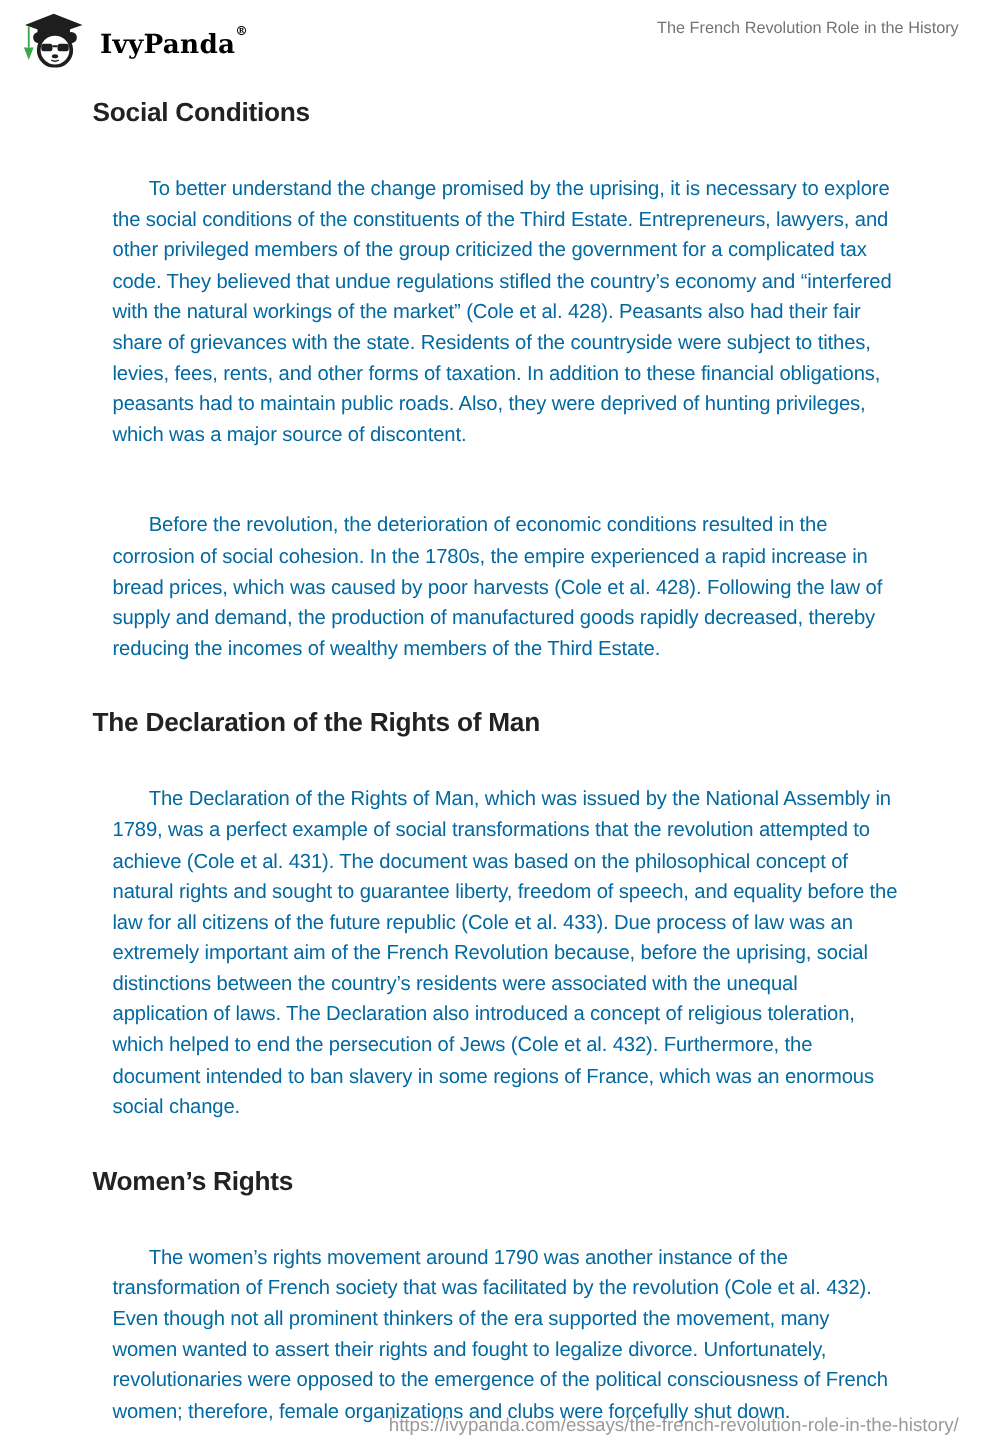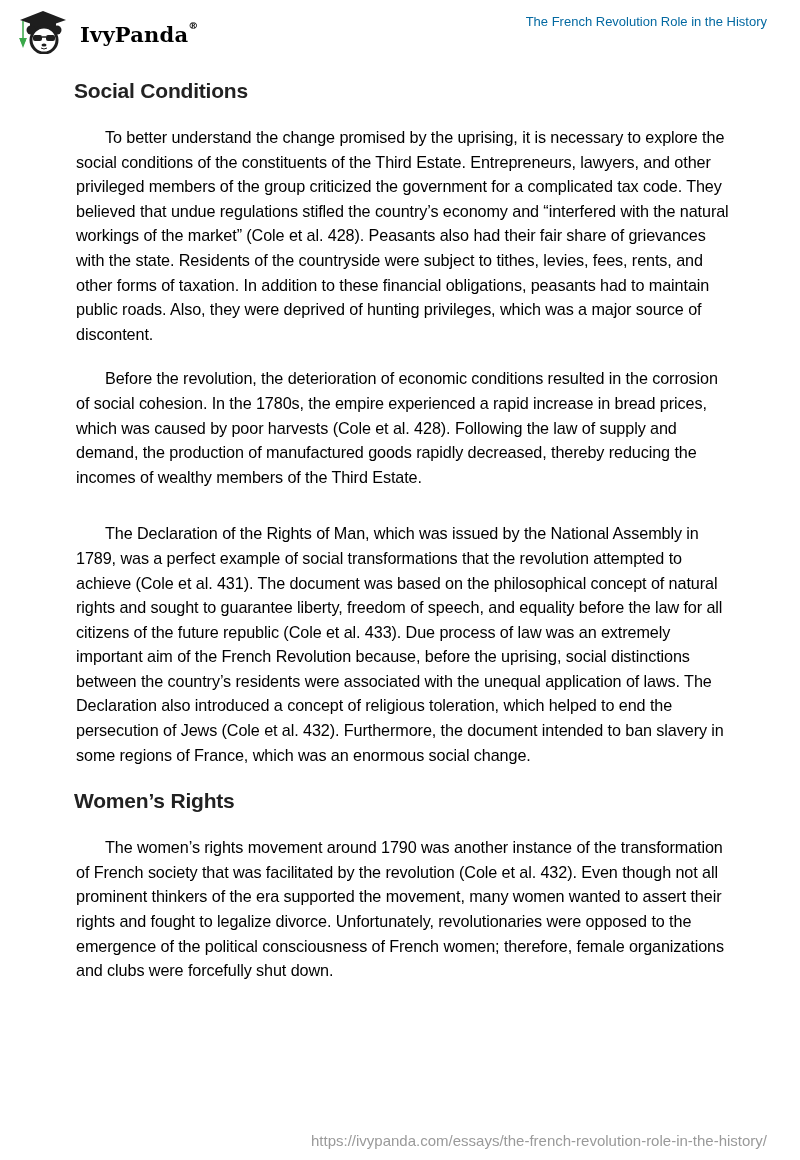--- a/index.html
+++ b/index.html
@@ -4,25 +4,25 @@
 <style>
   html, body { margin: 0; padding: 0; background: #ffffff; }
   body { width: 800px; height: 1160px; position: relative; overflow: hidden;
          font-family: "Liberation Sans", sans-serif; color: #222; }
   .header { position: absolute; left: 0; top: 0; width: 800px; height: 60px; }
   .logo { position: absolute; left: 14px; top: 8px; display: flex; align-items: center; }
   .logo svg { display: block; }
   .logo-text { font-family: "DejaVu Serif", serif; font-weight: bold; font-size: 21px; color: #000000;
                margin-left: 8px; margin-top: 6px; letter-spacing: 0.2px; }
   .logo-text sup { font-size: 10px; vertical-align: top; position: relative; top: -2px; }
-  .doc-title { position: absolute; right: 33px; top: 14px; font-size: 13px; color: #0369a1; }
+  .doc-title { position: absolute; right: 33px; top: 14px; font-size: 13px; color: #737373; }
   .content { position: absolute; left: 74px; top: 70px; width: 660px; }
   h2 { font-size: 21px; font-weight: bold; color: #222; margin: 0; line-height: 36px; letter-spacing: -0.2px; }
   h2.s1 { margin-top: 3px; }
-  p { font-size: 16.2px; line-height: 24.6px; margin: 2px; color: #000000; text-indent: 29px; letter-spacing: -0.1px; }
+  p { font-size: 16.2px; line-height: 24.6px; margin: 16px; color: #0369a1; text-indent: 29px; letter-spacing: -0.1px; }
   .h-gap { height: 14px; }
   .p-gap { height: 16px; }
   .footer-url { position: absolute; right: 33px; top: 1132px; font-size: 15px; color: #9a9a9a; }
 </style>
 </head>
 <body>
 
 <div class="header">
   <div class="logo">
     <svg width="58" height="46" viewBox="0 0 58 46">
@@ -53,20 +53,21 @@
 <div class="content">
   <section>
     <h2 class="s1">Social Conditions</h2>
     <div class="h-gap"></div>
     <p>To better understand the change promised by the uprising, it is necessary to explore the social conditions of the constituents of the Third Estate. Entrepreneurs, lawyers, and other privileged members of the group criticized the government for a complicated tax code. They believed that undue regulations stifled the country’s economy and “interfered with the natural workings of the market” (Cole et al. 428). Peasants also had their fair share of grievances with the state. Residents of the countryside were subject to tithes, levies, fees, rents, and other forms of taxation. In addition to these financial obligations, peasants had to maintain public roads. Also, they were deprived of hunting privileges, which was a major source of discontent.</p>
     <div class="p-gap"></div>
     <p>Before the revolution, the deterioration of economic conditions resulted in the corrosion of social cohesion. In the 1780s, the empire experienced a rapid increase in bread prices, which was caused by poor harvests (Cole et al. 428). Following the law of supply and demand, the production of manufactured goods rapidly decreased, thereby reducing the incomes of wealthy members of the Third Estate.</p>
   </section>
   <div class="h-gap"></div>
   <section>
+    <h2>The Declaration of the Rights of Man</h2>
     <div class="h-gap"></div>
     <p>The Declaration of the Rights of Man, which was issued by the National Assembly in 1789, was a perfect example of social transformations that the revolution attempted to achieve (Cole et al. 431). The document was based on the philosophical concept of natural rights and sought to guarantee liberty, freedom of speech, and equality before the law for all citizens of the future republic (Cole et al. 433). Due process of law was an extremely important aim of the French Revolution because, before the uprising, social distinctions between the country’s residents were associated with the unequal application of laws. The Declaration also introduced a concept of religious toleration, which helped to end the persecution of Jews (Cole et al. 432). Furthermore, the document intended to ban slavery in some regions of France, which was an enormous social change.</p>
   </section>
   <div class="h-gap"></div>
   <section>
     <h2>Women’s Rights</h2>
     <div class="h-gap"></div>
     <p>The women’s rights movement around 1790 was another instance of the transformation of French society that was facilitated by the revolution (Cole et al. 432). Even though not all prominent thinkers of the era supported the movement, many women wanted to assert their rights and fought to legalize divorce. Unfortunately, revolutionaries were opposed to the emergence of the political consciousness of French women; therefore, female organizations and clubs were forcefully shut down.</p>
   </section>
 </div>

